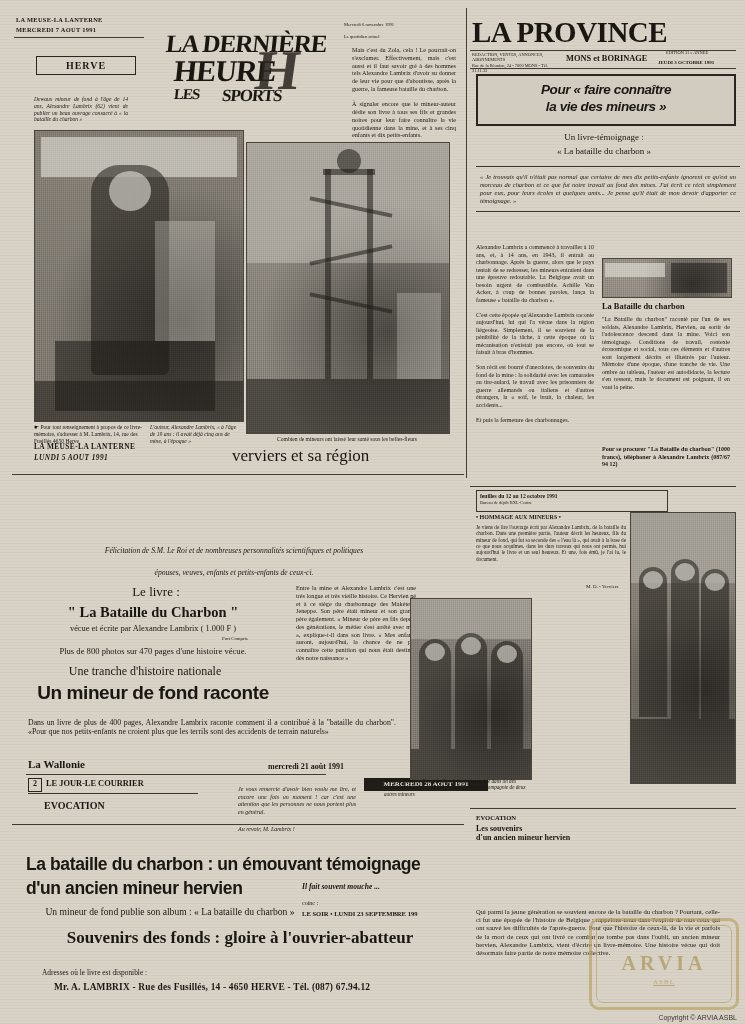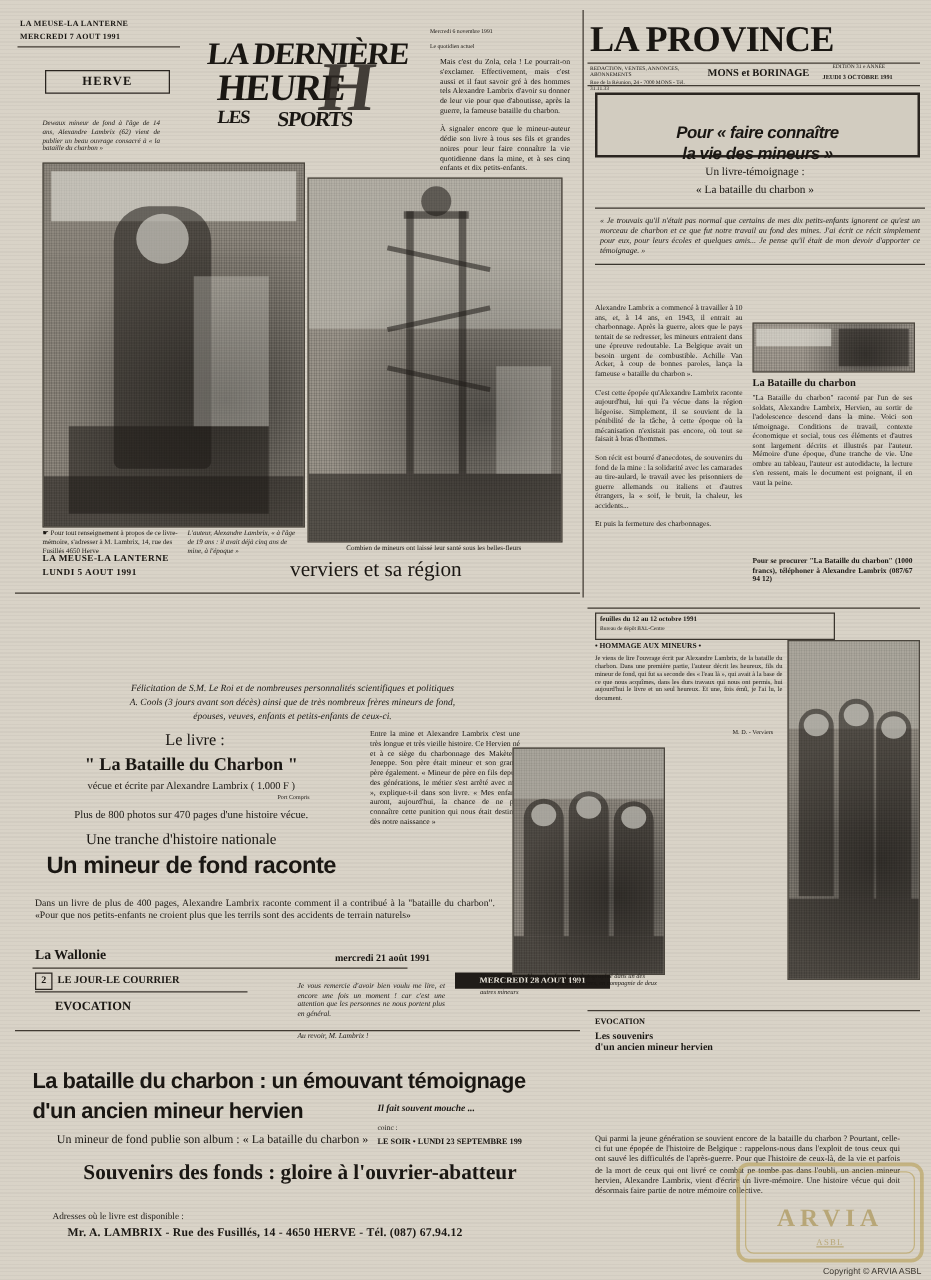--- a/index.html
+++ b/index.html
@@ -27,21 +27,21 @@
       repeating-linear-gradient(90deg, rgba(0,0,0,0.12) 0 1px, rgba(255,255,255,0.07) 1px 2px),
       repeating-linear-gradient(0deg, rgba(0,0,0,0.10) 0 1px, rgba(255,255,255,0.06) 1px 2px);
     mix-blend-mode:multiply;}
   .photo .fig{position:absolute;background:rgba(30,26,22,0.55);filter:blur(0.4px);}
   .photo .lt{position:absolute;background:rgba(240,238,230,0.55);filter:blur(0.6px);}
   
   .hl{font-family:"Liberation Sans",sans-serif;font-weight:bold;letter-spacing:-0.4px;}
   .hlserif{font-family:"Liberation Serif",serif;font-weight:bold;}
   .dk{background:#201c18;color:#e8e4da;}
   
-  #stamp{position:absolute;right:6px;bottom:14px;width:150px;height:80px;opacity:.65;}
+  #stamp{position:absolute;right:6px;bottom:14px;width:150px;height:92px;opacity:.65;}
   #stamp .ring{position:absolute;inset:0;border:3px solid #b9a25c;border-radius:10px;}
   #stamp .ring2{position:absolute;inset:7px;border:1px solid #b9a25c;border-radius:7px;}
   #stamp .word{position:absolute;left:0;right:0;top:34px;text-align:center;font-family:"Liberation Serif",serif;
                 font-weight:bold;font-size:20px;letter-spacing:4px;color:#a8914f;}
   #stamp .sub{position:absolute;left:0;right:0;top:60px;text-align:center;font-size:7px;letter-spacing:1px;color:#a8914f;text-decoration:underline;}
   #copyright{position:absolute;right:8px;bottom:3px;font-size:7px;color:#3b362f;font-family:"Liberation Sans",sans-serif;}
   .vsep{position:absolute;width:1px;background:#413b33;}
   .hsep{position:absolute;height:1px;background:#413b33;}
 </style>
 </head>
@@ -96,40 +96,40 @@
       <div class="fig" style="left:0px;top:236px;width:202px;height:54px;"></div>
       <div class="lt" style="left:150px;top:150px;width:44px;height:86px;opacity:.45;"></div>
     </div>
     <div class="sm ctr" style="position:absolute;left:232px;top:426px;width:202px;">Combien de mineurs ont laissé leur santé sous les belles-fleurs</div>
 
     <div class="sm2 jtxt" style="position:absolute;left:338px;top:36px;width:104px;white-space:pre-line;">Mais c'est du Zola, cela ! Le pourrait-on s'exclamer. Effectivement, mais c'est aussi et il faut savoir gré à des hommes tels Alexandre Lambrix d'avoir su donner de leur vie pour que d'aboutisse, après la guerre, la fameuse bataille du charbon.
 
 À signaler encore que le mineur-auteur dédie son livre à tous ses fils et grandes noires pour leur faire connaître la vie quotidienne dans la mine, et à ses cinq enfants et dix petits-enfants.</div>
 
     <div class="bold" style="position:absolute;left:20px;top:432px;font-size:7.4px;letter-spacing:0.4px;">LA MEUSE-LA LANTERNE</div>
-    <div class="bold" style="position:absolute;left:20px;top:443px;font-size:7.4px;letter-spacing:0.4px;">LUNDI 5 AOUT 1991</div>
+    <div class="bold" style="position:absolute;left:20px;top:443px;font-size:7.4px;letter-spacing:0.4px;font-style:italic;">LUNDI 5 AOUT 1991</div>
     <div style="position:absolute;left:218px;top:436px;font-size:17px;font-family:'Liberation Serif',serif;">verviers et sa région</div>
   </div>
 
   <div class="vsep" style="left:466px;top:8px;height:470px;"></div>
   <div class="hsep" style="left:12px;top:474px;width:452px;"></div>
 
   <div class="col" style="left:470px;top:8px;width:268px;height:1006px;">
 
     <div class="hlserif" style="position:absolute;left:2px;top:8px;font-size:29px;letter-spacing:-0.5px;text-align:right;">LA PROVINCE</div>
     <div class="hsep" style="left:0;top:42px;width:266px;"></div>
     <div class="sm" style="position:absolute;left:2px;top:44px;width:82px;white-space:pre-line;font-size:4.4px;">REDACTION, VENTES, ANNONCES, ABONNEMENTS
 Rue de la Réunion, 24 - 7000 MONS - Tél. 31.11.33</div>
     <div class="bold" style="position:absolute;left:96px;top:46px;font-size:8.4px;">MONS et BORINAGE</div>
     <div class="sm" style="position:absolute;left:196px;top:42px;font-size:4.4px;">EDITION 31 e ANNÉE</div>
     <div class="sm bold" style="position:absolute;left:188px;top:52px;font-size:5px;">JEUDI 3 OCTOBRE 1991</div>
     <div class="hsep" style="left:0;top:60px;width:266px;"></div>
 
     <div style="position:absolute;left:6px;top:66px;width:256px;height:48px;border:2px solid #2a2520;background:#d2ccc0;">
-      <div class="hl ital ctr" style="font-size:13.5px;margin-top:22px;">Pour « faire connaître</div>
+      <div class="hl ital ctr" style="font-size:13.5px;margin-top:6px;">Pour « faire connaître</div>
       <div class="hl ital ctr" style="font-size:13.5px;margin-top:2px;">la vie des mineurs »</div>
     </div>
 
     <div class="ctr" style="position:absolute;left:10px;top:124px;width:248px;font-size:9px;">Un livre-témoignage :</div>
     <div class="ctr" style="position:absolute;left:10px;top:138px;width:248px;font-size:9px;">« La bataille du charbon »</div>
 
     <div class="sm2 ital jtxt" style="position:absolute;left:6px;top:158px;width:256px;border-top:1px solid #3a352e;border-bottom:1px solid #3a352e;padding:6px 4px;font-size:6.4px;">« Je trouvais qu'il n'était pas normal que certains de mes dix petits-enfants ignorent ce qu'est un morceau de charbon et ce que fut notre travail au fond des mines. J'ai écrit ce récit simplement pour eux, pour leurs écoles et quelques amis... Je pense qu'il était de mon devoir d'apporter ce témoignage. »</div>
 
     <div class="sm2 jtxt" style="position:absolute;left:6px;top:236px;width:118px;white-space:pre-line;font-size:6px;">Alexandre Lambrix a commencé à travailler à 10 ans, et, à 14 ans, en 1943, il entrait au charbonnage. Après la guerre, alors que le pays tentait de se redresser, les mineurs entraient dans une épreuve redoutable. La Belgique avait un besoin urgent de combustible. Achille Van Acker, à coup de bonnes paroles, lança la fameuse « bataille du charbon ».
 
@@ -175,21 +175,20 @@
     <div class="bold" style="position:absolute;left:6px;top:816px;width:140px;font-size:8px;white-space:pre-line;">Les souvenirs
 d'un ancien mineur hervien</div>
 
     <div class="sm2 jtxt" style="position:absolute;left:6px;top:900px;width:244px;font-size:6.6px;">Qui parmi la jeune génération se souvient encore de la bataille du charbon ? Pourtant, celle-ci fut une épopée de l'histoire de Belgique : rappelons-nous dans l'exploit de tous ceux qui ont sauvé les difficultés de l'après-guerre. Pour que l'histoire de ceux-là, de la vie et parfois de la mort de ceux qui ont livré ce combat ne tombe pas dans l'oubli, un ancien mineur hervien, Alexandre Lambrix, vient d'écrire un livre-mémoire. Une histoire vécue qui doit désormais faire partie de notre mémoire collective.</div>
   </div>
 
   <div class="col" style="left:14px;top:480px;width:450px;height:330px;">
 
 
     <div class="ctr ital" style="position:absolute;left:10px;top:66px;width:420px;font-size:7.6px;">Félicitation de S.M. Le Roi et de nombreuses personnalités scientifiques et politiques</div>
-    <div class="ctr ital" style="position:absolute;left:10px;top:77px;width:420px;font-size:7.6px;">A. Cools (3 jours avant son décès) ainsi que de très nombreux frères mineurs de fond,</div>
     <div class="ctr" style="position:absolute;left:20px;top:104px;width:244px;font-size:13px;">Le livre :</div>
 
     <div class="ctr ital" style="position:absolute;left:10px;top:88px;width:420px;font-size:7.6px;">épouses, veuves, enfants et petits-enfants de ceux-ci.</div>
     <div class="ctr bold" style="position:absolute;left:14px;top:124px;width:250px;font-size:14.5px;">" La Bataille du Charbon "</div>
     <div class="ctr" style="position:absolute;left:14px;top:144px;width:250px;font-size:8.4px;">vécue et écrite par Alexandre Lambrix ( 1.000 F )</div>
     <div class="sm" style="position:absolute;left:208px;top:156px;font-size:4.8px;">Port Compris</div>
     <div class="ctr" style="position:absolute;left:8px;top:166px;width:262px;font-size:8.6px;">Plus de 800 photos sur 470 pages d'une histoire vécue.</div>
     <div class="ctr" style="position:absolute;left:0;top:184px;width:262px;font-size:12px;">Une tranche d'histoire nationale</div>
     <div class="hl ctr" style="position:absolute;left:8px;top:202px;width:262px;font-size:19px;">Un mineur de fond raconte</div>
 

